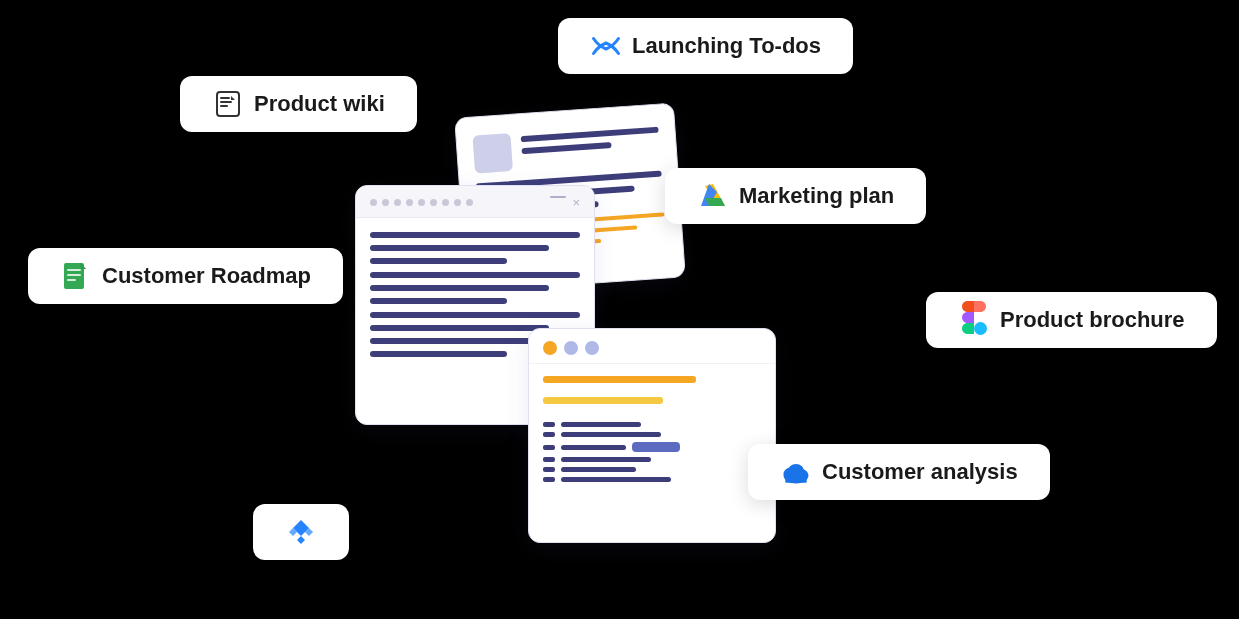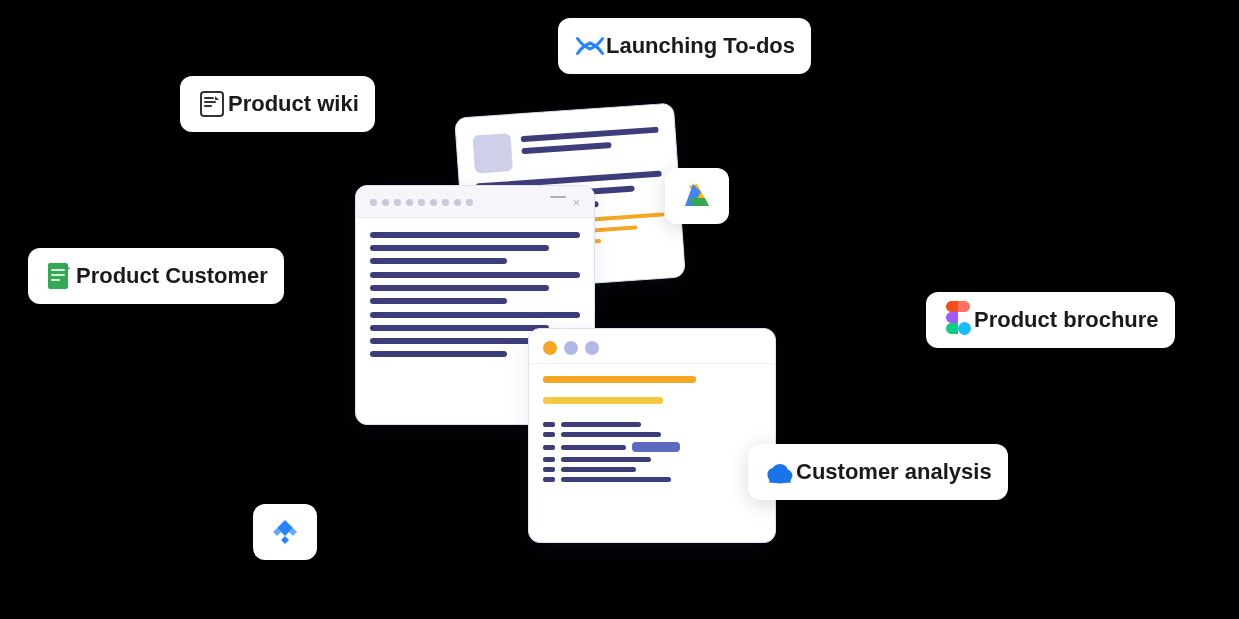--- a/index.html
+++ b/index.html
@@ -8,23 +8,24 @@
       height: 619px;
       background: #000;
       overflow: hidden;
       font-family: -apple-system, BlinkMacSystemFont, 'Segoe UI', sans-serif;
       position: relative;
     }
 
     .badge {
       display: inline-flex;
       align-items: center;
+      gap: 10px;
       background: #fff;
       border-radius: 12px;
-      padding: 12px 16px;
+      padding: 12px 32px;
       box-shadow: 0 4px 20px rgba(0,0,0,0.15);
       position: absolute;
       white-space: nowrap;
     }
 
     .badge-label {
       font-size: 22px;
       font-weight: 600;
       color: #1a1a1a;
     }
@@ -184,34 +185,35 @@
 </div>
 
 <div class="badge" style="top:168px; left:665px; z-index:10;">
   <div class="badge-icon">
     <svg width="32" height="32" viewBox="0 0 32 32">
       <polygon points="16,4 28,26 20,26 8,6" fill="#FBBC05"></polygon>
       <polygon points="4,26 12,26 20,12 12,4" fill="#4285F4"></polygon>
       <polygon points="12,26 28,26 24,18 8,18" fill="#34A853"></polygon>
     </svg>
   </div>
+  <span class="badge-label">Marketing plan</span>
 </div>
 
 <div class="badge" style="top:248px; left:28px; z-index:10;">
   <div class="badge-icon">
     <svg width="30" height="30" viewBox="0 0 30 30" fill="none">
       <rect x="3" y="2" width="20" height="26" rx="2" fill="#34A853"></rect>
       <rect x="6" y="8" width="14" height="2" rx="1" fill="#fff" opacity="0.8"></rect>
       <rect x="6" y="13" width="14" height="2" rx="1" fill="#fff" opacity="0.8"></rect>
       <rect x="6" y="18" width="9" height="2" rx="1" fill="#fff" opacity="0.8"></rect>
       <path d="M19 2v6h6" fill="#1e7e3e"></path>
       <path d="M19 2l6 6h-6V2z" fill="#2da052"></path>
     </svg>
   </div>
-  <span class="badge-label">Product Customer</span>
+  <span class="badge-label">Customer Roadmap</span>
 </div>
 
 <div class="badge" style="top:292px; left:878px; z-index:10;margin-left:48px;">
   <div class="badge-icon">
     <svg width="26" height="38" viewBox="0 0 26 38">
       <path d="M6.5 0C3.462 0 1 2.462 1 5.5S3.462 11 6.5 11H13V0H6.5z" fill="#F24E1E"></path>
       <path d="M13 0h6.5C22.538 0 25 2.462 25 5.5S22.538 11 19.5 11H13V0z" fill="#FF7262"></path>
       <path d="M13 11H6.5C3.462 11 1 13.462 1 16.5S3.462 22 6.5 22H13V11z" fill="#A259FF"></path>
       <path d="M13 22H6.5C3.462 22 1 24.462 1 27.5S3.462 33 6.5 33H13V22z" fill="#0ACF83"></path>
       <circle cx="19.5" cy="27.5" r="6.5" fill="#1ABCFE"></circle>

